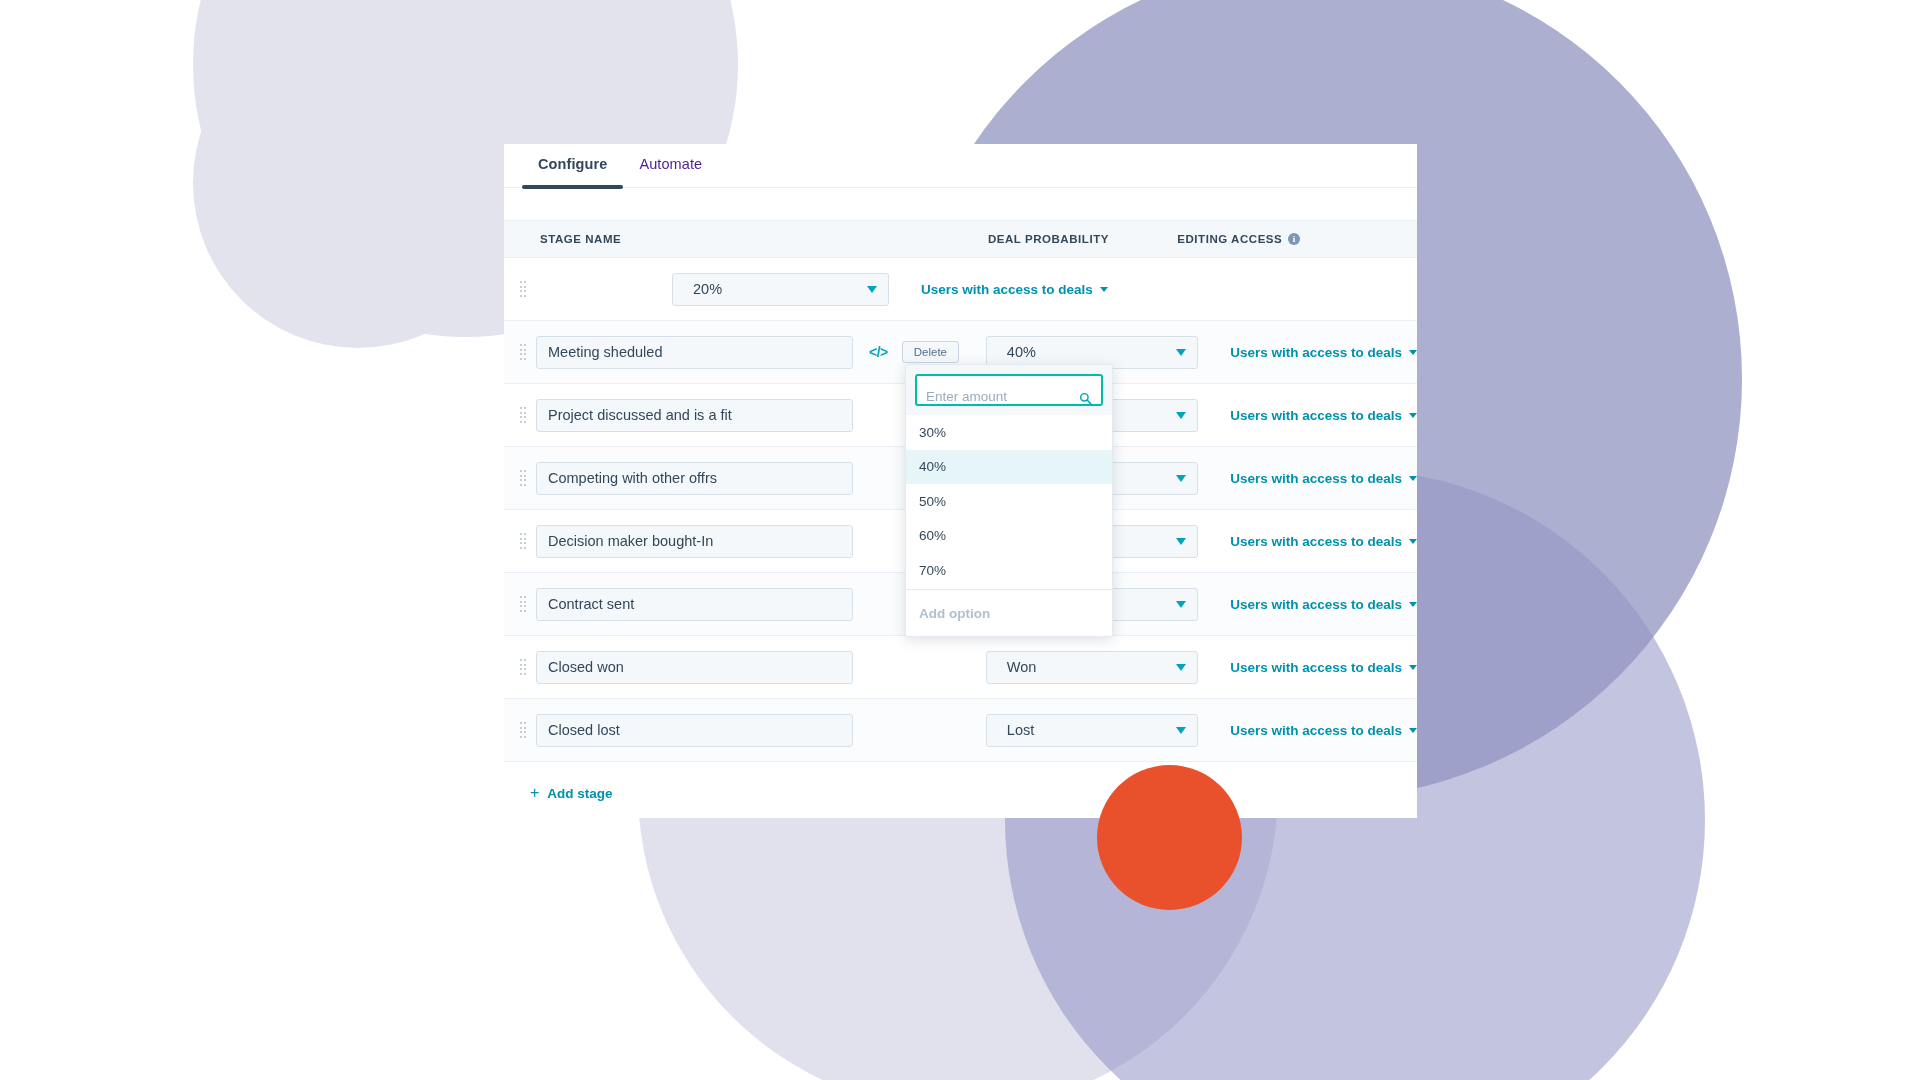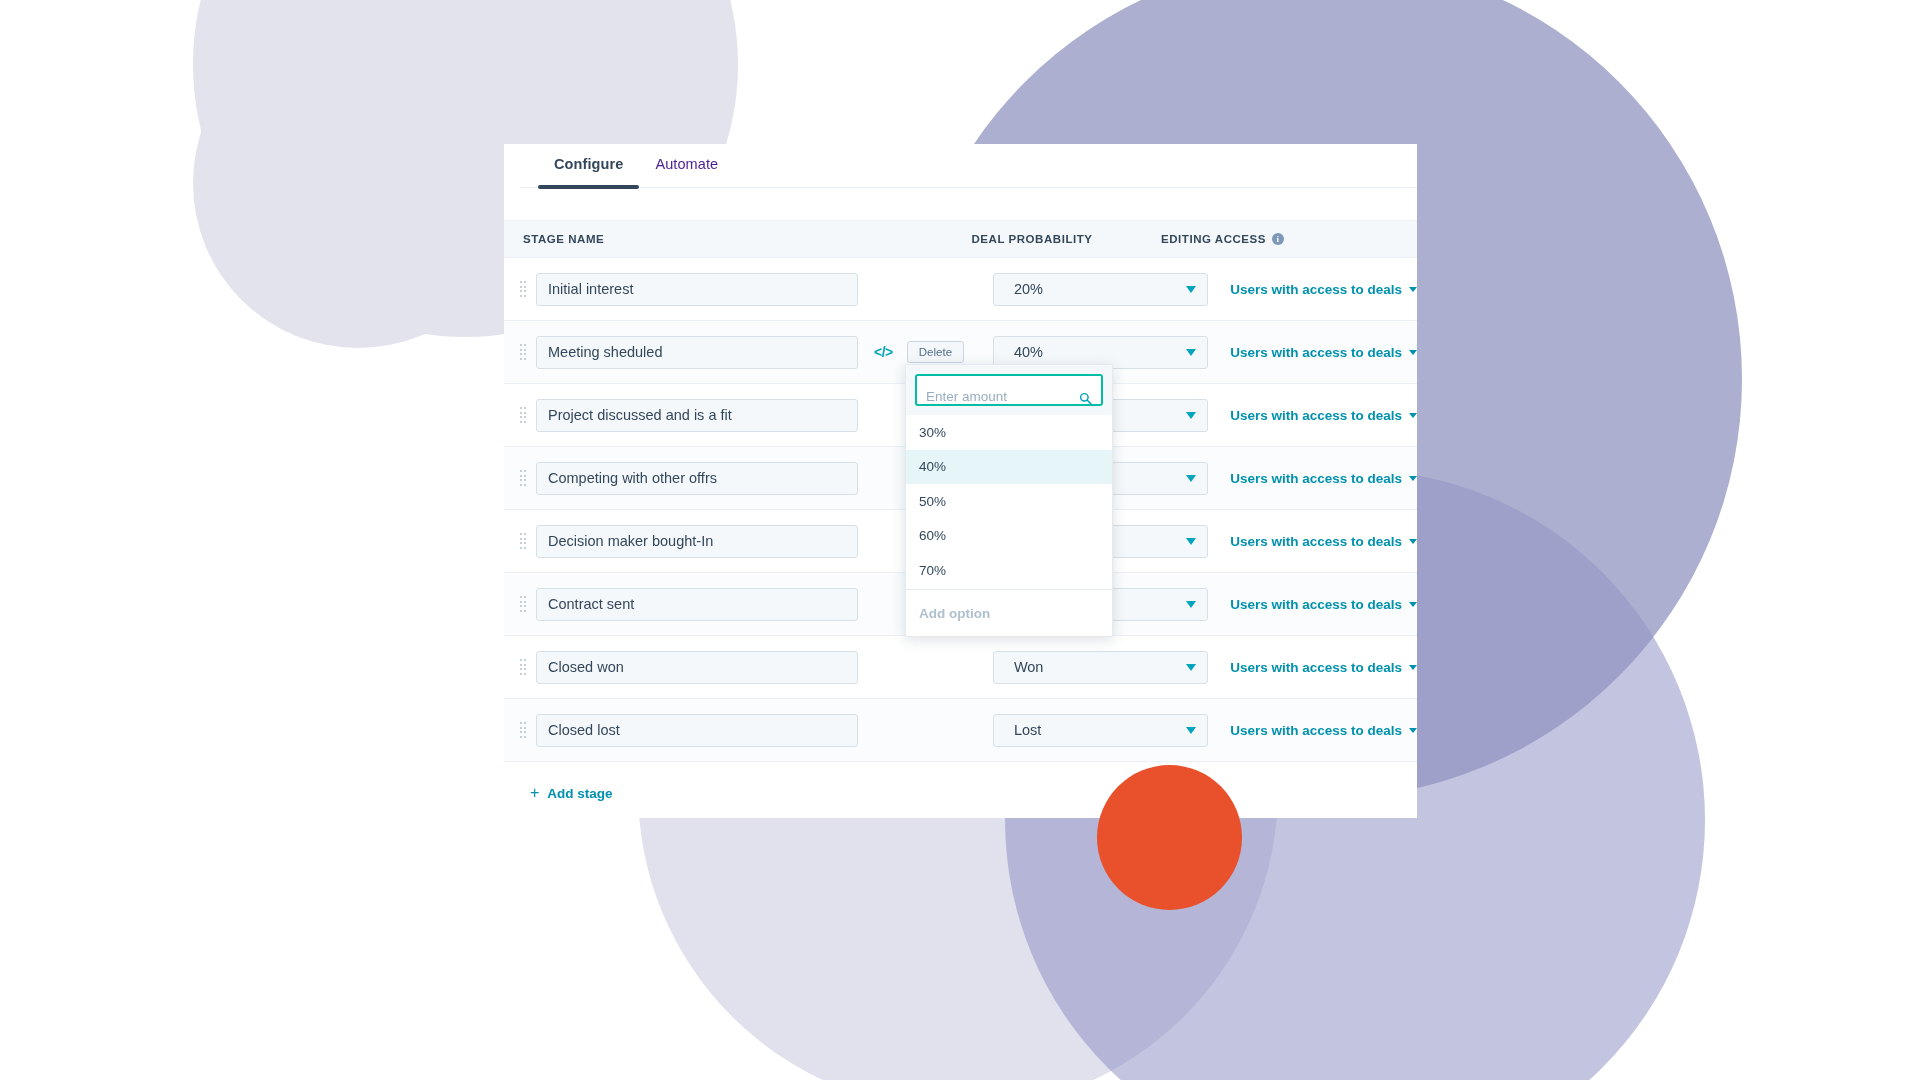--- a/index.html
+++ b/index.html
@@ -99,21 +99,20 @@
   }
 
   
   .tabs {
     position: relative;
     height: 44px;
     display: flex;
     align-items: flex-start;
     padding: 12px 0 0 18px;
     border-bottom: 1px solid #EAF0F6;
-    margin-left: 16px;
   }
   .tab {
     font-size: 14.5px;
     color: #33475B;
     padding: 0 16px 16px 16px;
     position: relative;
     cursor: pointer;
     letter-spacing: .1px;
   }
   .tab.active {
@@ -136,21 +135,21 @@
   
   .table { width: 100%; }
 
   .thead {
     display: flex;
     align-items: center;
     height: 38px;
     background: #F5F8FA;
     border-top: 1px solid #EAF0F6;
     border-bottom: 1px solid #EAF0F6;
-    padding-left: 19px;
+    padding-left: 36px;
   }
   .th {
     font-size: 11.5px;
     font-weight: 700;
     color: #33475B;
     letter-spacing: .55px;
   }
   .th-stage { width: 380px; }
   .th-prob  { width: 258px; text-align: center; }
   .th-access{ width: 240px; display: flex; gap: 6px; }
@@ -256,21 +255,21 @@
   .prob-select .caret {
     position: absolute;
     right: 11px;
     width: 0; height: 0;
     border-left: 5.5px solid transparent;
     border-right: 5.5px solid transparent;
     border-top: 7px solid #00A4BD;
   }
 
   .access-cell {
-    margin-left: 22px;
+    margin-left: 32px;
     display: flex;
     align-items: center;
     gap: 7px;
     font-size: 13.5px;
     font-weight: 700;
     color: #0091AE;
     cursor: pointer;
     white-space: nowrap;
   }
   .access-cell .caret-s {
@@ -415,21 +414,20 @@
             <div class="drag-handle">
               <i></i>
               <i></i>
               <i></i>
               <i></i>
               <i></i>
               <i></i>
               <i></i>
               <i></i>
             </div>
-            <input class="stage-input" type="text" value="Initial interest" style="">
             <div class="row-actions"></div>
             <div class="prob-select">
               <span>20%</span>
               <span class="caret"></span>
             </div>
             <div class="access-cell">
               <span>Users with access to deals</span>
               <span class="caret-s"></span>
             </div>
           </div>

